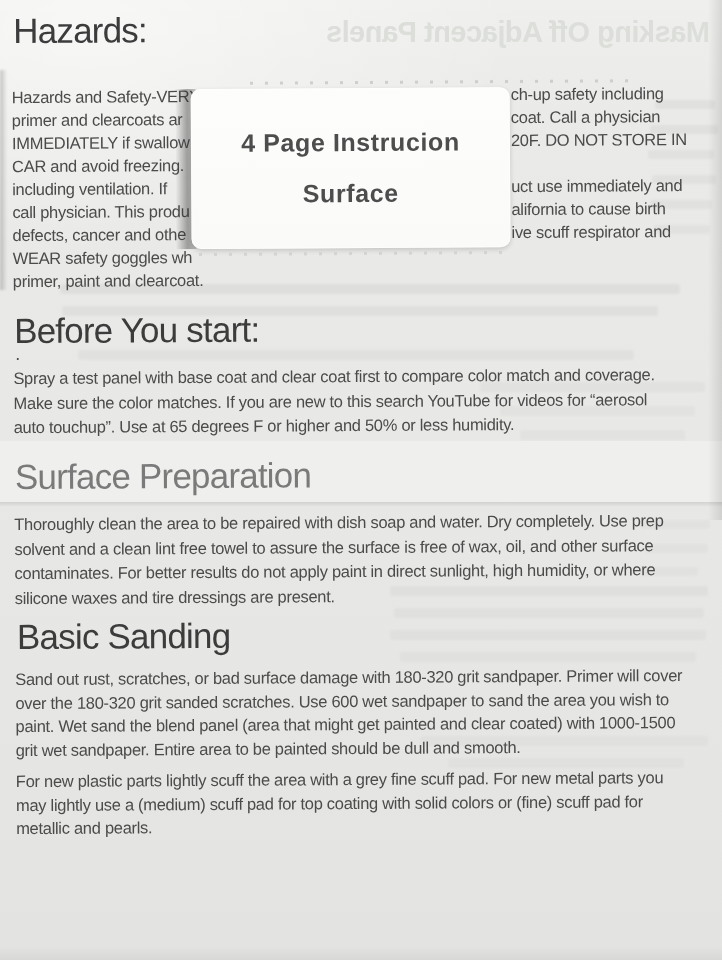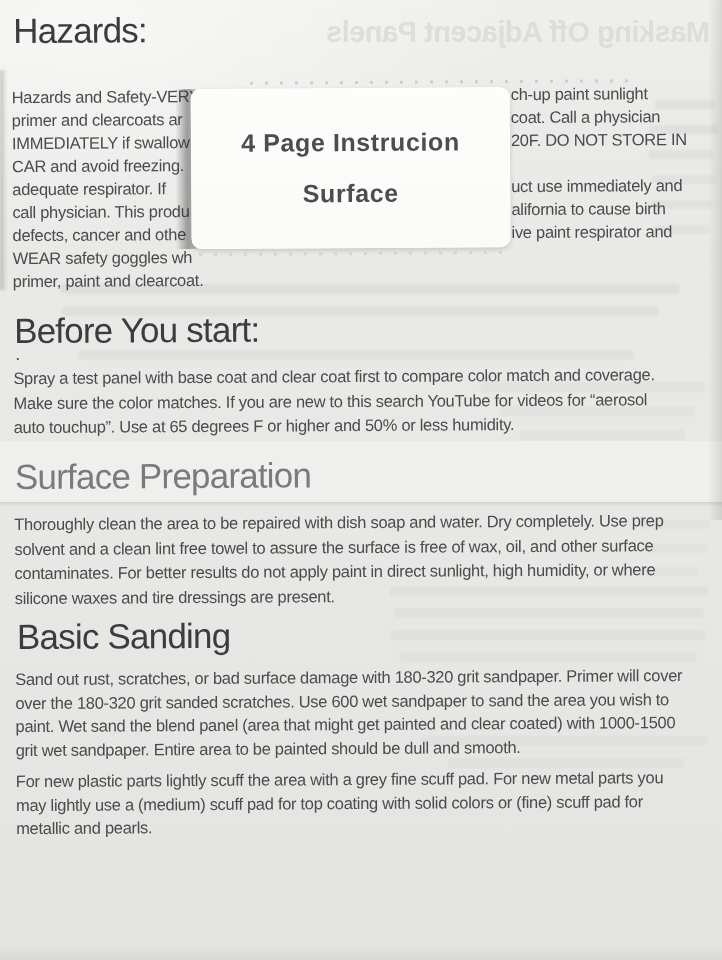--- a/index.html
+++ b/index.html
@@ -96,44 +96,44 @@
       <div class="ghost-bar" style="left: 448px; top: 758px; width: 236px; height: 10px; opacity: 0.28;"></div>
     </div>
 
   <div class="content">
 
     <h1 style="left:16px;top:10px;">Hazards:</h1>
 
     <div class="wlines body-text">
         <div class="wline">
         <span class="wl">Hazards and Safety-VERY</span>
-        <span class="wr">ch-up paint sunlight</span>
+        <span class="wr">ch-up safety including</span>
       </div>
         <div class="wline">
         <span class="wl">primer and clearcoats ar</span>
         <span class="wr">coat. Call a physician</span>
       </div>
         <div class="wline">
         <span class="wl">IMMEDIATELY if swallow</span>
         <span class="wr">20F. DO NOT STORE IN</span>
       </div>
         <div class="wline">
         <span class="wl">CAR and avoid freezing.</span>
       </div>
         <div class="wline">
-        <span class="wl">adequate respirator. If</span>
+        <span class="wl">including ventilation. If</span>
         <span class="wr">uct use immediately and</span>
       </div>
         <div class="wline">
         <span class="wl">call physician. This produ</span>
         <span class="wr">alifornia to cause birth</span>
       </div>
         <div class="wline">
         <span class="wl">defects, cancer and othe</span>
-        <span class="wr">ive paint respirator and</span>
+        <span class="wr">ive scuff respirator and</span>
       </div>
         <div class="wline">
         <span class="wl">WEAR safety goggles wh</span>
       </div>
         <div class="wline">
         <span class="wl">primer, paint and clearcoat.</span>
         <span class="wr"></span>
       </div>
       </div>
 

